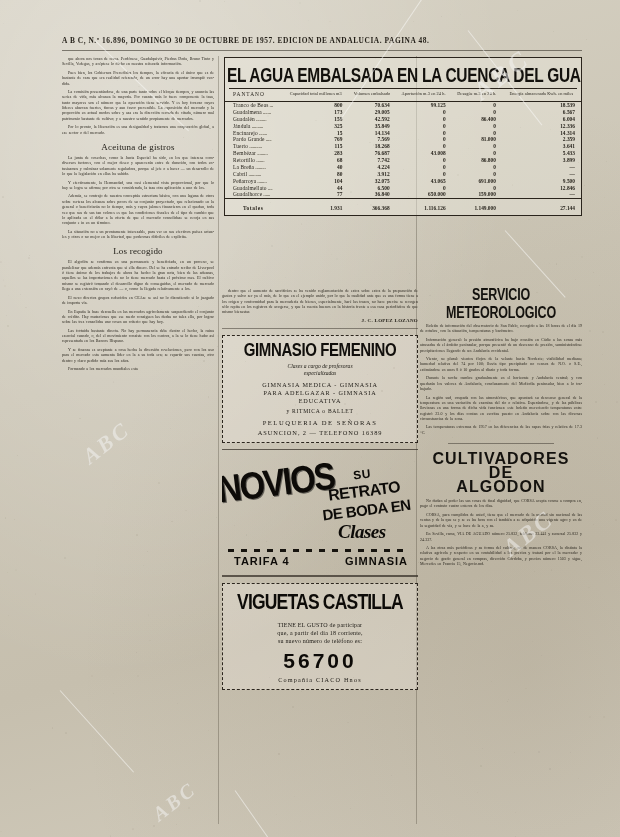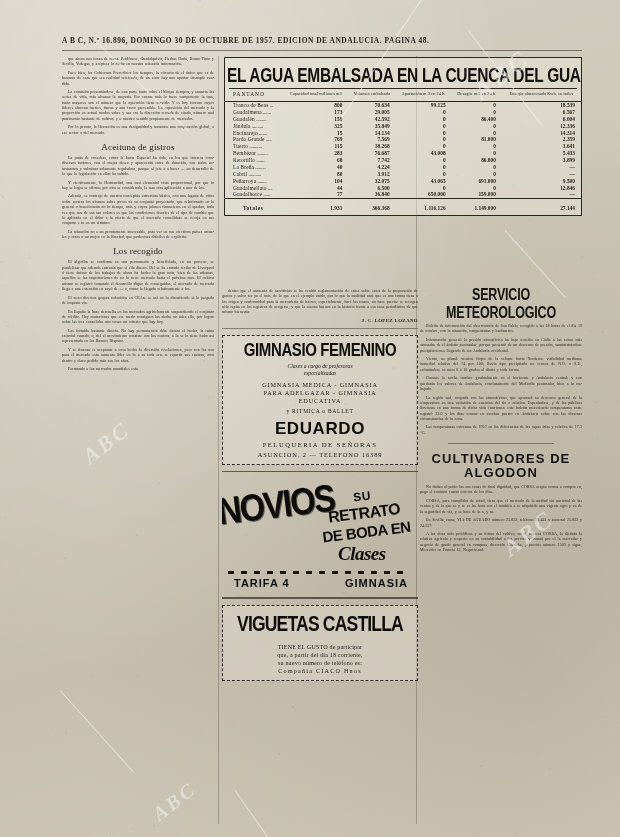--- a/index.html
+++ b/index.html
@@ -85,21 +85,21 @@
   .thead-rule td{border-bottom:1px solid #2a241c;height:1px;padding:0;}
   .tot-rule td{border-top:1px solid #2a241c;height:2px;padding:0;}
 
   
   .rhead{
     text-align:center;font-weight:bold;color:#14120e;
     font-family:"Liberation Sans", sans-serif;
     letter-spacing:-.2px;
   }
   .rhead.meteo{font-size:12.5px;transform:scaleY(1.25);transform-origin:center;margin:2px 0 5px;}
-  .rhead.algo{font-size:13px;letter-spacing:1.1px;line-height:14px;margin:3px 0 4px;}
+  .rhead.algo{font-size:16px;letter-spacing:1.1px;line-height:14px;margin:3px 0 4px;}
 
   
   .ad{margin:6px 0;}
   .ad-dotted{
     border:1px dashed #2c261e;padding:5px 6px 6px 6px;background:rgba(240,236,226,.35);
   }
   .ad-title-gym{
     text-align:center;font-weight:bold;font-size:15px;letter-spacing:-.4px;color:#110f0c;
     font-family:"Liberation Sans", sans-serif;transform:scaleY(1.2);transform-origin:center;
     margin-bottom:5px;white-space:nowrap;
@@ -213,21 +213,20 @@
     <div class="hrule"></div>
 
     <div class="ad ad-dotted">
       <div class="ad-title-gym">GIMNASIO FEMENINO</div>
       <div class="ad-sub" style="white-space:pre-line;">Clases a cargo de profesoras
 especializadas</div>
       <div class="ad-serv" style="white-space:pre-line;">GIMNASIA MEDICA - GIMNASIA
 PARA ADELGAZAR - GIMNASIA
 EDUCATIVA</div>
       <div class="ad-serv2">y RITMICA o BALLET</div>
-      <div class="ad-name">EDUARDO</div>
       <div class="ad-trade">PELUQUERIA DE SEÑORAS</div>
       <div class="ad-addr">ASUNCION, 2 — TELEFONO 16389</div>
     </div>
 
     <div class="hrule" style="height:1.5px;opacity:.75;"></div>
 
     <div class="novios-box">
       <div class="novios">NOVIOS</div>
       <div class="retrato-wrap">
         <div class="r1">SU</div>
@@ -240,20 +239,21 @@
       <div class="sevilla">GIMNASIA</div>
     </div>
 
     <div class="hrule" style="height:1.5px;opacity:.75;margin-top:8px;"></div>
 
     <div class="ad ad-dotted" style="margin-top:6px;">
       <div class="vig-title">VIGUETAS CASTILLA</div>
       <div class="vig-txt" style="white-space:pre-line;">TIENE EL GUSTO de participar
 que, a partir del día 18 corriente,
 su nuevo número de teléfono es:</div>
+      <div class="vig-num">56700</div>
       <div class="vig-foot">Compañía CIACO Hnos</div>
     </div>
   </div>
 
   <div class="col-right">
     <div style="height:232px;"></div>
 
     <div class="rhead meteo">SERVICIO METEOROLOGICO</div>
     <div class="txt">
       <p>Boletín de información del observatorio de San Pablo, recogido a las 18 horas de el día 19 de octubre, con la situación, tempera­turas y barómetro.</p>

